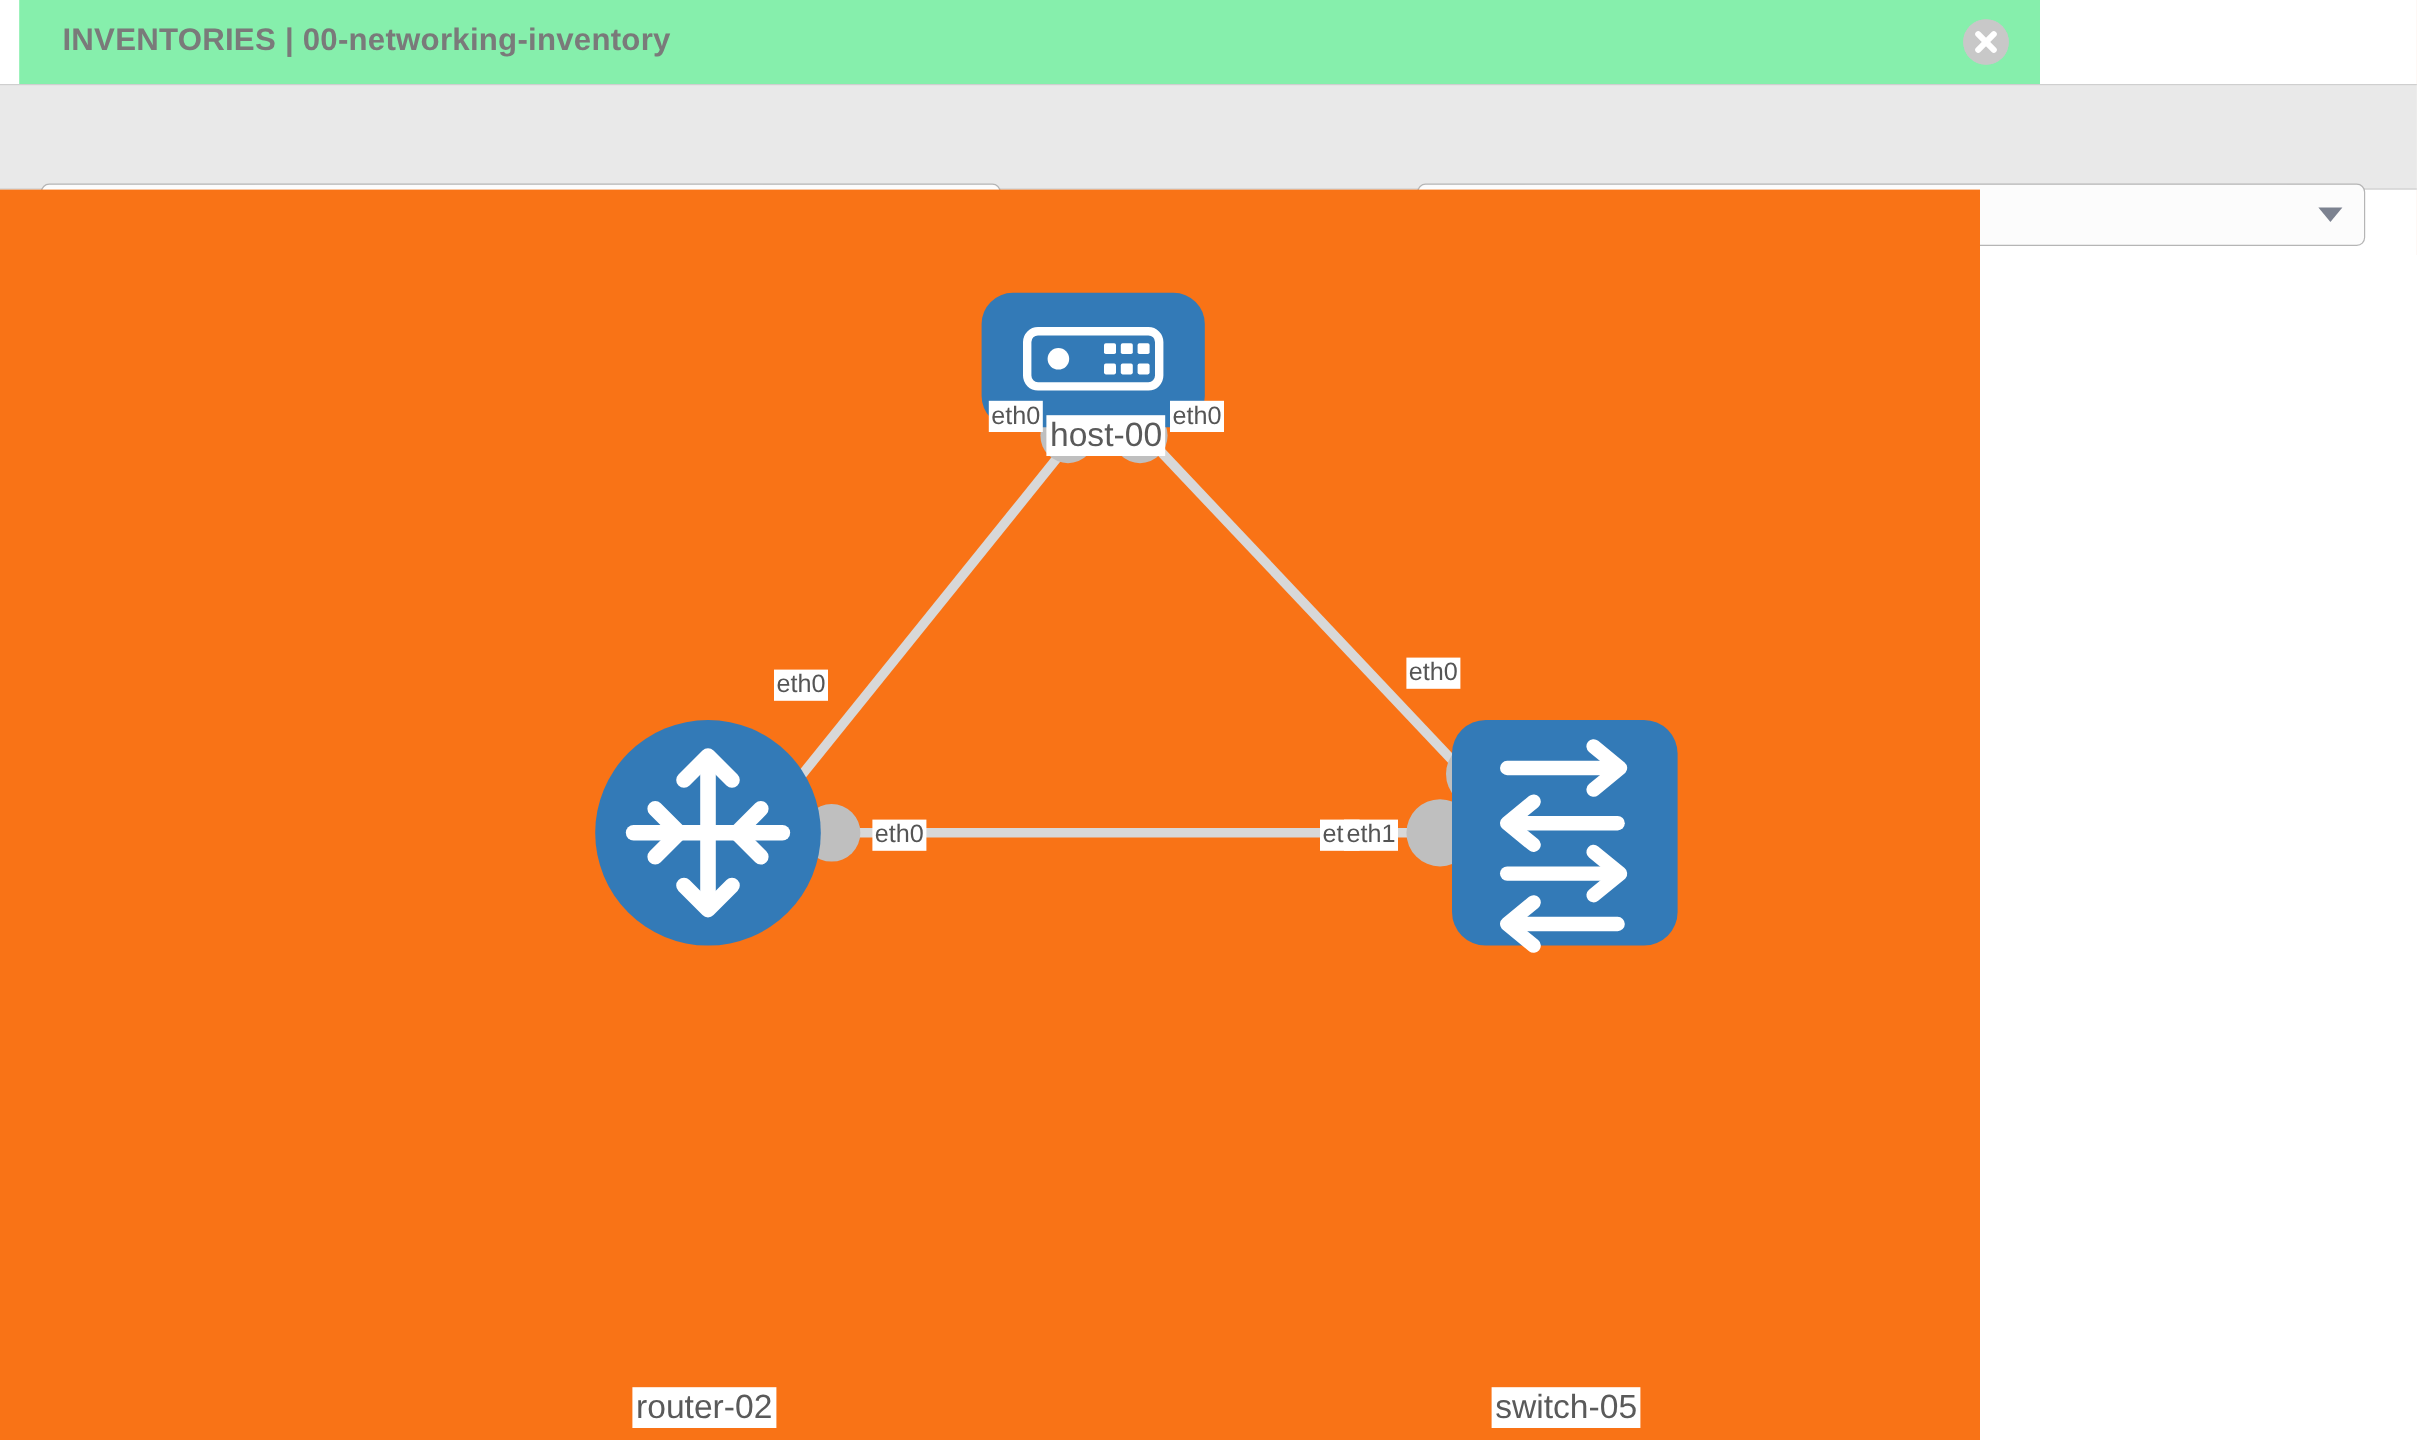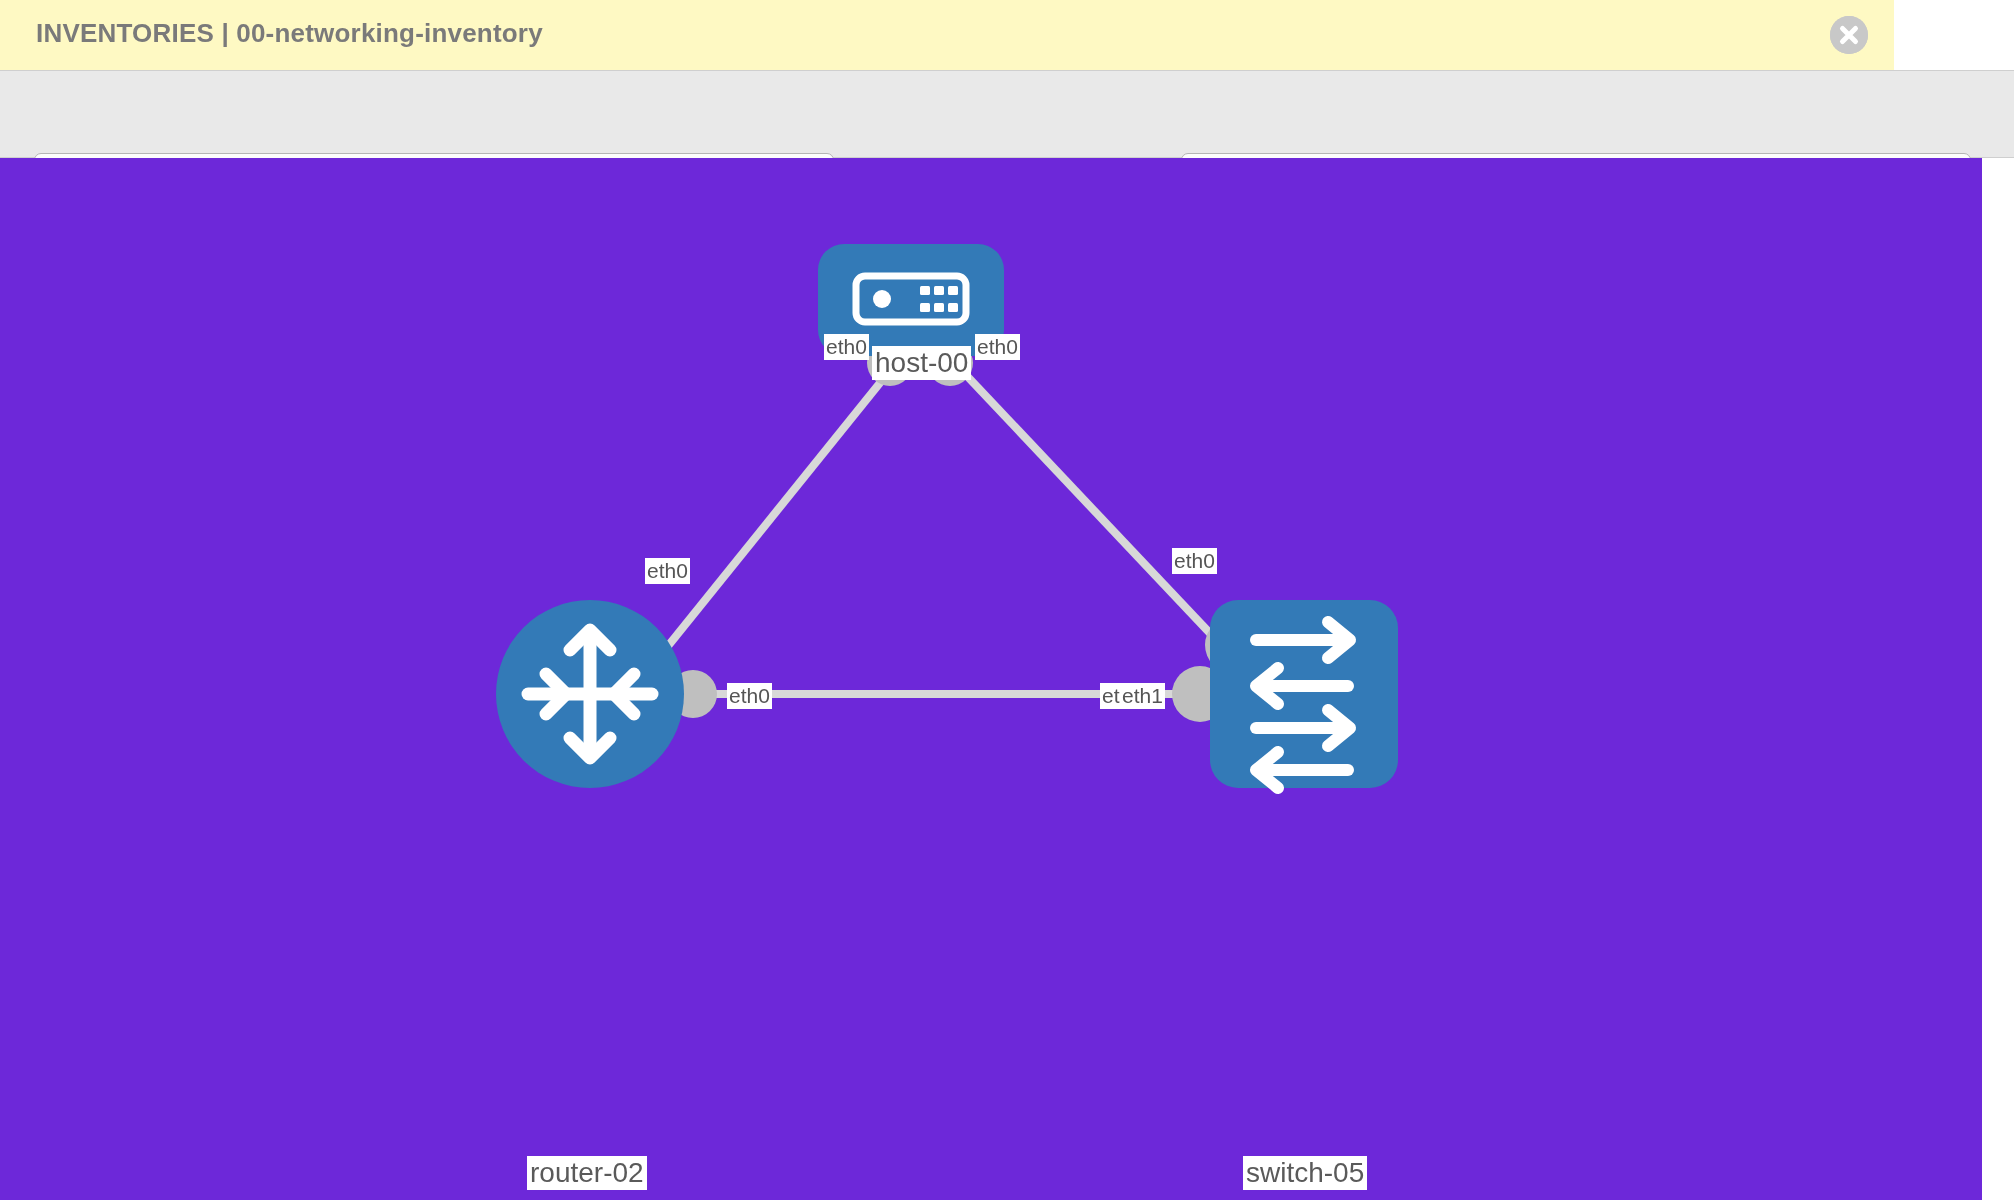--- a/index.html
+++ b/index.html
@@ -6,22 +6,22 @@
   body{
     width:2014px;height:1200px;overflow:hidden;
     background:#f5f5f5;
     font-family:"Liberation Sans","DejaVu Sans",sans-serif;
     -webkit-font-smoothing:antialiased;
   }
   .app{position:relative;width:2014px;height:1200px;background:#fff;}
 
   
   .header{
-    position:absolute;left:0;top:0;width:1894px;height:70px;
-    background:#fef9c3;box-sizing:border-box;
+    position:absolute;left:16px;top:0;width:1684px;height:70px;
+    background:#86efac;box-sizing:border-box;
   }
   .header-title{
     position:absolute;left:36px;top:18px;
     font-size:26px;font-weight:bold;color:#7a7a7a;
     letter-spacing:.2px;white-space:nowrap;
   }
   .close-btn{
     position:absolute;right:26px;top:16px;width:38px;height:38px;
     border-radius:50%;background:#c8c8c8;cursor:pointer;
   }
@@ -53,22 +53,22 @@
   #search-select .sel-label{color:#9b9b9b;}
 
   .tool-icon{
     position:absolute;top:94px;width:44px;height:44px;cursor:pointer;
   }
   #wrench-icon{left:1042px;}
   #key-icon{left:1112px;}
 
   
   .canvas{
-    position:absolute;left:0;top:158px;width:1982px;height:1042px;
-    background:#6d28d9;overflow:hidden;
+    position:absolute;left:0;top:158px;width:1650px;height:1042px;
+    background:#f97316;overflow:hidden;
   }
   .graph-svg{position:absolute;left:0;top:0;width:2014px;height:1042px;}
 
   .edge-label{
     position:absolute;font-size:21px;color:#555;
     background:#ffffff;padding:0 2px;white-space:nowrap;
     line-height:26px;
   }
   .node-label{
     position:absolute;font-size:28px;color:#5a5a5a;

